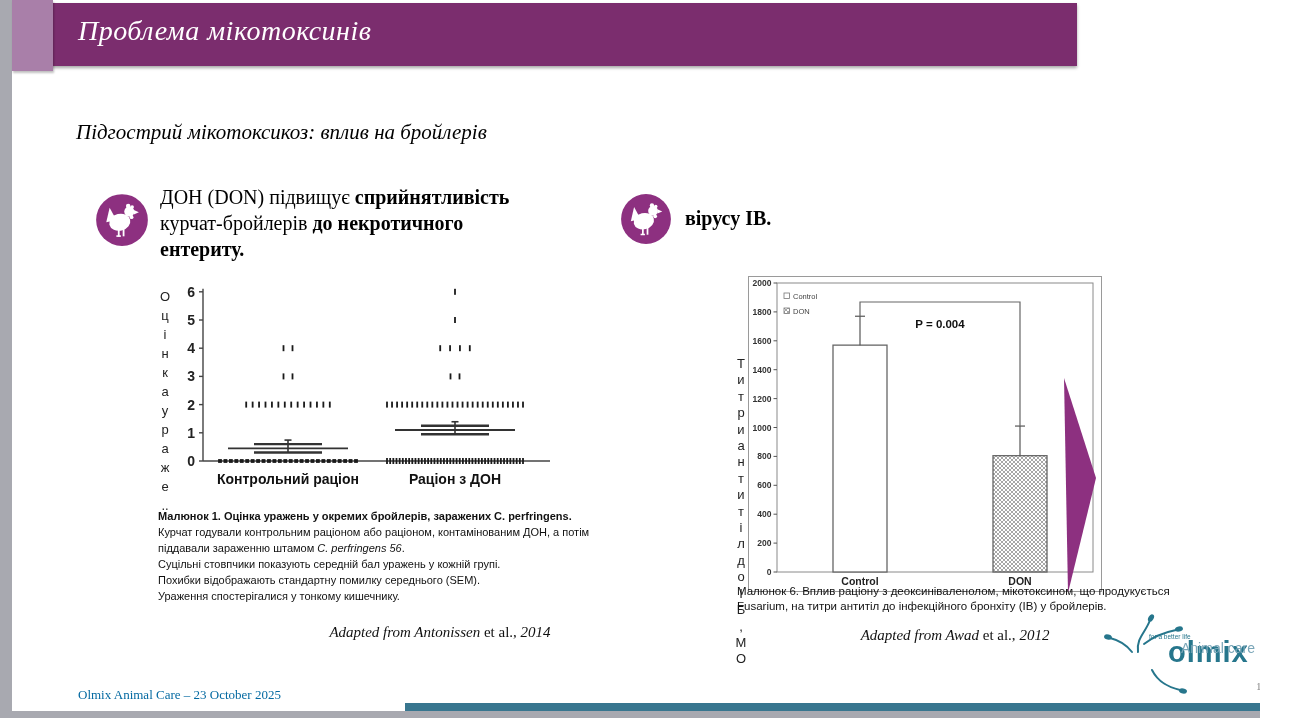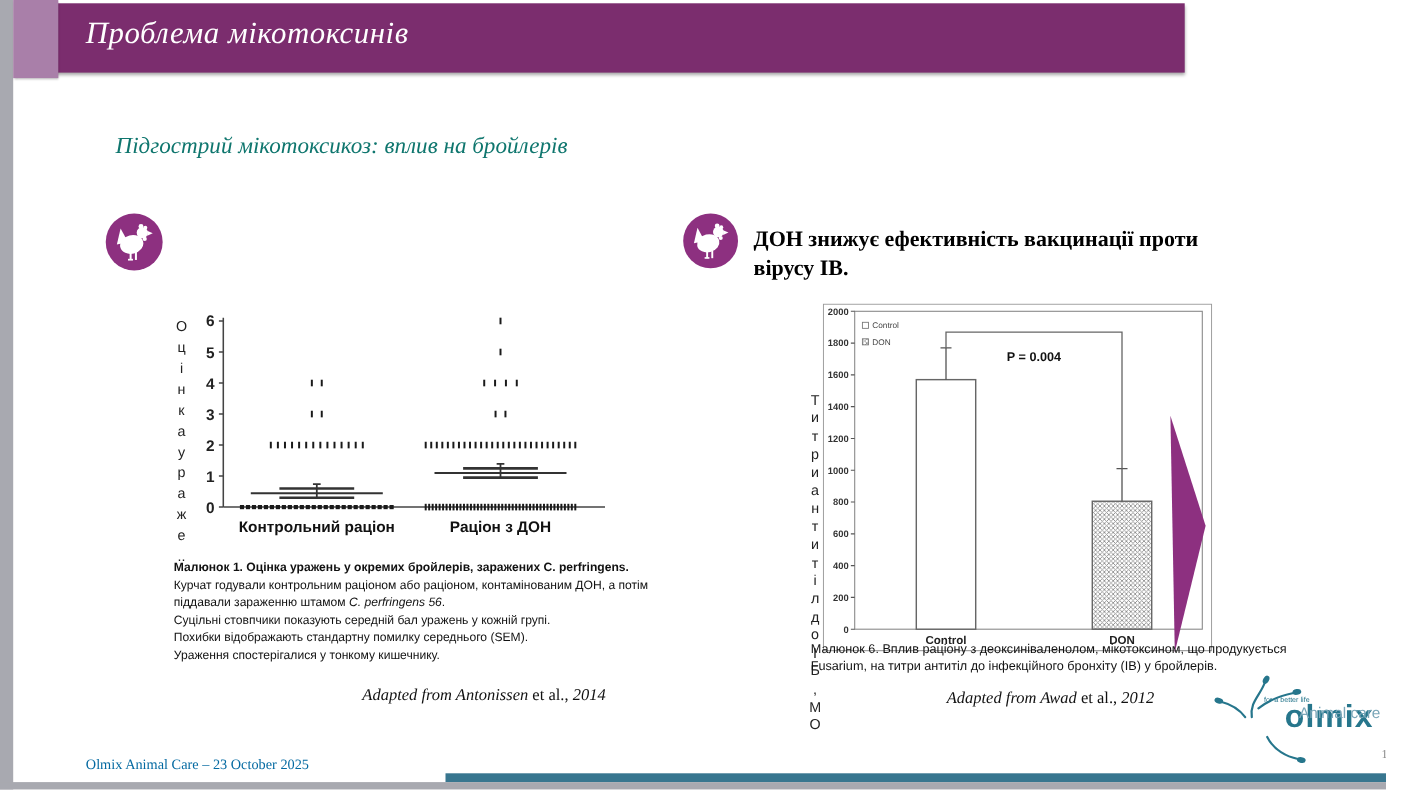--- a/index.html
+++ b/index.html
@@ -59,61 +59,65 @@
 
   <div class="abs edge-left"></div>
   <div class="abs bottom-teal" id="teal-bar" style="background: rgb(56, 118, 143);"></div>
   <div class="abs bottom-gray"></div>
   <div class="abs scroll-thumb"></div>
 
   <div class="abs header-band" id="header-band" style="background: rgb(123, 45, 110);"></div>
   <div class="abs header-sq" id="header-square" style="background: rgb(169, 127, 169);"></div>
   <div class="abs title">Проблема мікотоксинів</div>
 
-  <div class="abs subtitle" id="subtitle" style="color: #0f766e; margin-left: 29px;">Підгострий мікотоксикоз: вплив на бройлерів</div>
+  <div class="abs subtitle" id="subtitle" style="color: #000000;">Підгострий мікотоксикоз: вплив на бройлерів</div>
 
   <div class="abs" style="left:95px;top:193px;">
     <svg width="54" height="54" viewBox="0 0 48 48">
       <circle cx="24" cy="24" r="23" class="chick-bg" fill="#8d3080"></circle>
       <g fill="#ffffff" stroke="none">
         <polygon points="13,13 19,24 10,26"></polygon>
         <ellipse cx="22" cy="26" rx="9.5" ry="7.5" transform="rotate(-14 22 26)"></ellipse>
         <circle cx="30.5" cy="16.5" r="4.5"></circle>
         <circle cx="29.5" cy="11.5" r="2"></circle>
         <circle cx="33" cy="12.5" r="1.6"></circle>
         <polygon points="34.5,15 39,17 34.5,19"></polygon>
         <circle cx="32.5" cy="21.5" r="1.7"></circle>
         <rect x="20.3" y="32" width="1.6" height="6.5"></rect>
         <rect x="24.6" y="32" width="1.6" height="6.5"></rect>
         <rect x="19" y="37.6" width="4" height="1.4"></rect>
       </g>
     </svg>
   </div>
 
+  <div class="abs bullet bullet-left">
+      <div><span>ДОН (DON) підвищує </span><span class="seg-b">сприйнятливість</span></div>
+      <div><span>курчат-бройлерів </span><span class="seg-b">до некротичного</span></div>
+      <div><span class="seg-b">ентериту.</span></div>
+    </div>
 
   <div class="abs" style="left:620px;top:193px;">
     <svg width="52" height="52" viewBox="0 0 48 48">
       <circle cx="24" cy="24" r="23" class="chick-bg" fill="#8d3080"></circle>
       <g fill="#ffffff" stroke="none">
         <polygon points="13,13 19,24 10,26"></polygon>
         <ellipse cx="22" cy="26" rx="9.5" ry="7.5" transform="rotate(-14 22 26)"></ellipse>
         <circle cx="30.5" cy="16.5" r="4.5"></circle>
         <circle cx="29.5" cy="11.5" r="2"></circle>
         <circle cx="33" cy="12.5" r="1.6"></circle>
         <polygon points="34.5,15 39,17 34.5,19"></polygon>
         <circle cx="32.5" cy="21.5" r="1.7"></circle>
         <rect x="20.3" y="32" width="1.6" height="6.5"></rect>
         <rect x="24.6" y="32" width="1.6" height="6.5"></rect>
         <rect x="19" y="37.6" width="4" height="1.4"></rect>
       </g>
     </svg>
   </div>
 
   <div class="abs bullet bullet-right">
-      <div><span class="seg-b">ДОН знижує ефективність вакцинації проти</span></div>
       <div><span class="seg-b">вірусу IB.</span></div>
     </div>
 
   <div class="abs vstack vstack-scatter">О
 ц
 і
 н
 к
 а
 у

